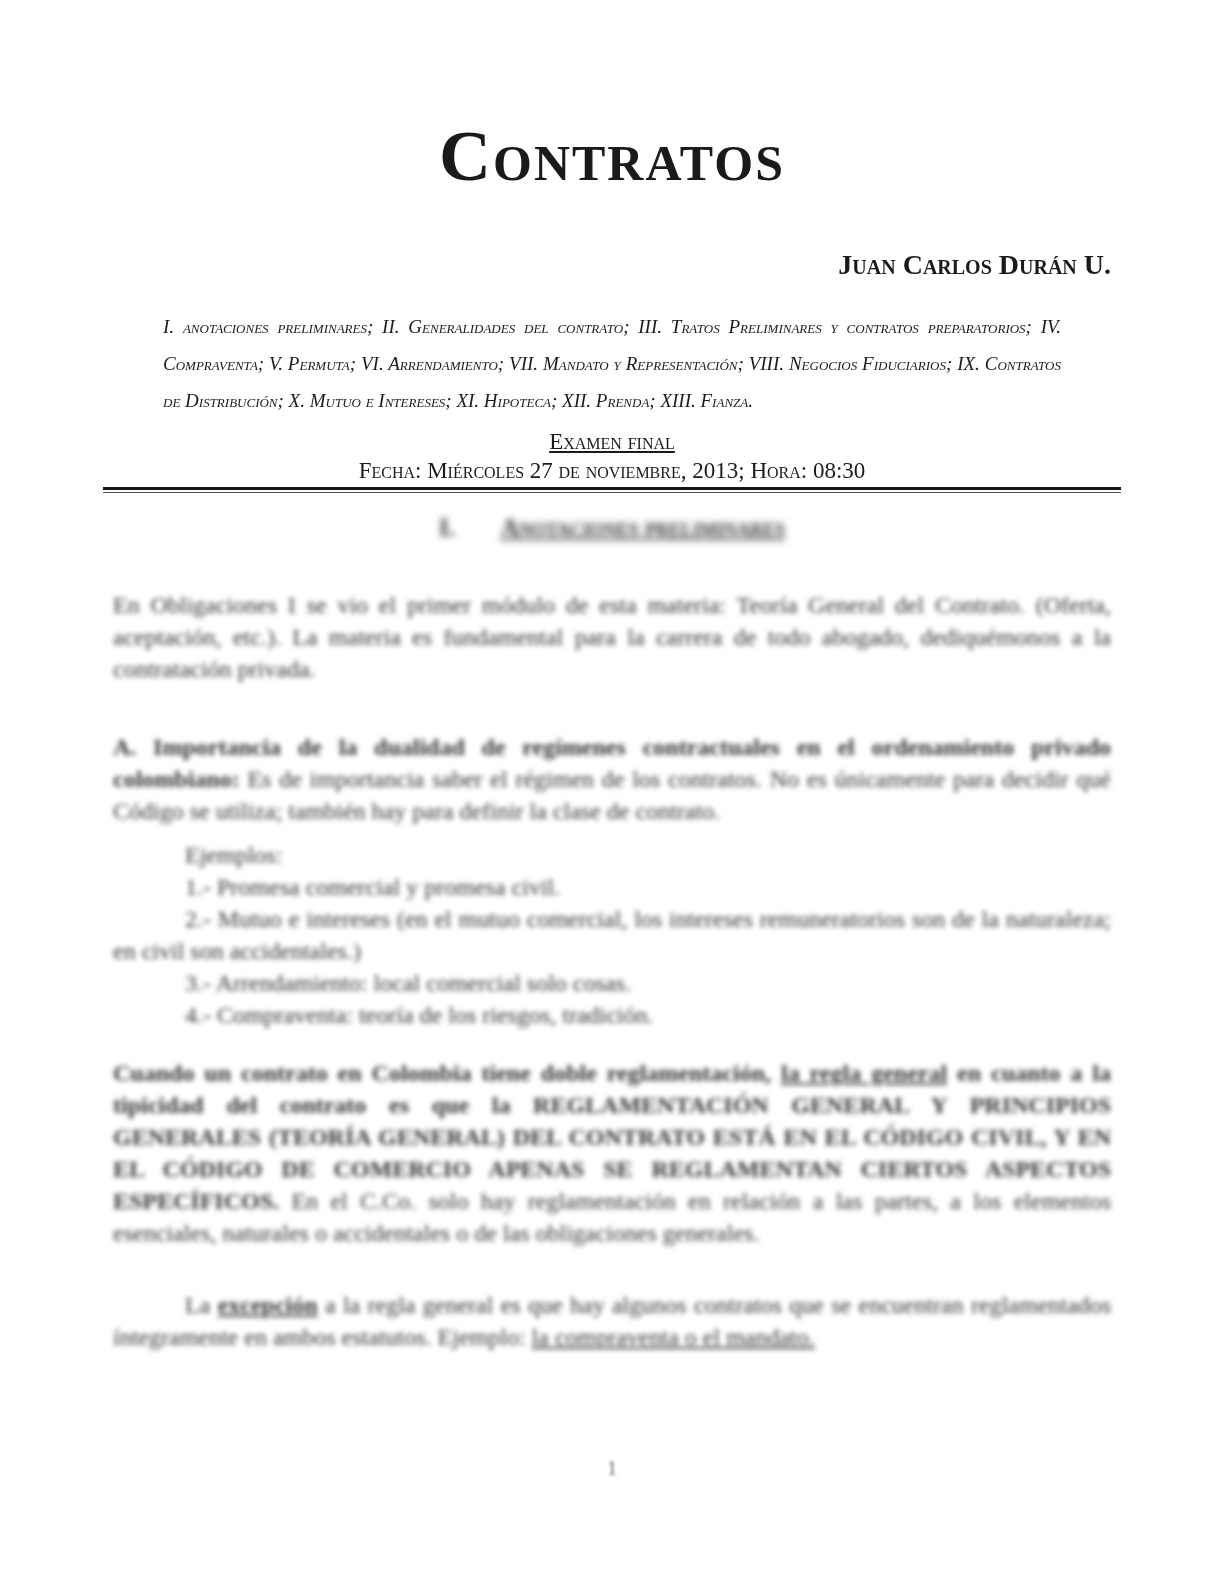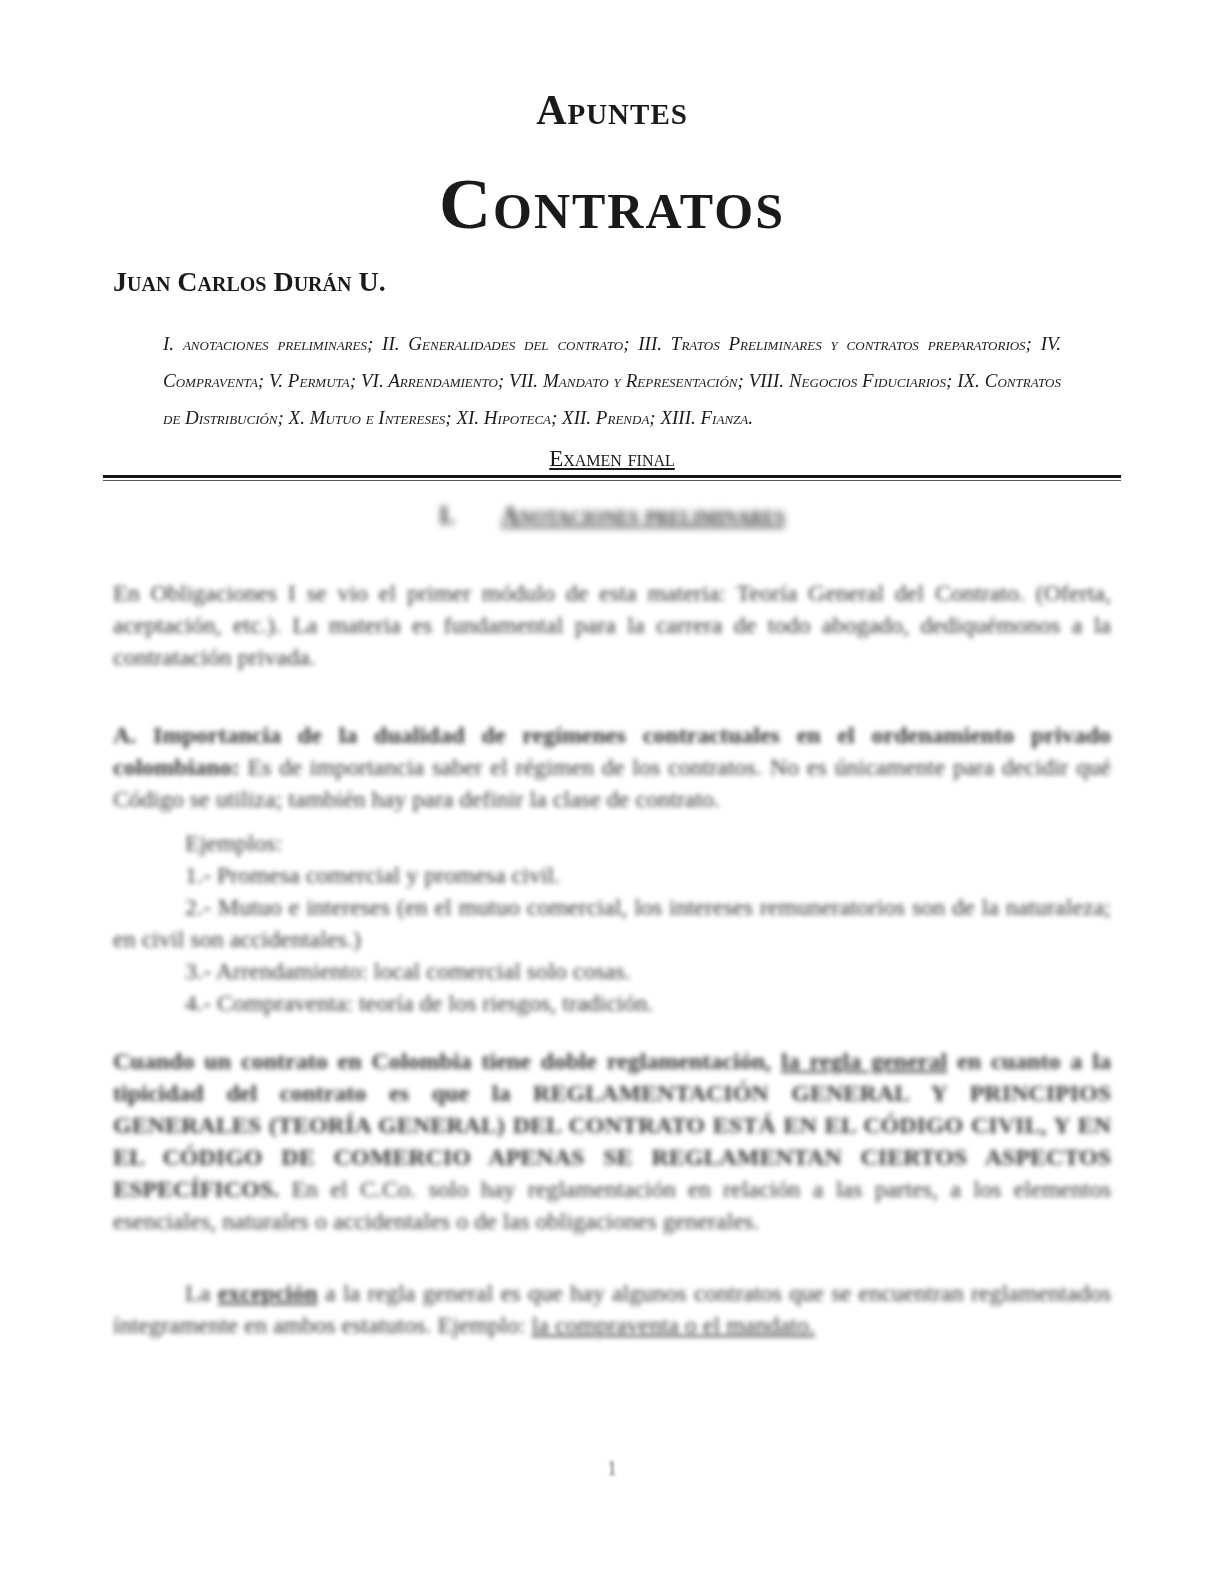--- a/index.html
+++ b/index.html
@@ -26,22 +26,22 @@
   .title {
     margin: 30px 0 0 0;
     text-align: center;
     font-variant: small-caps;
     font-weight: bold;
     font-size: 72px;
     line-height: 80px;
     letter-spacing: 2px;
   }
   .author {
-    margin-top: 21px;
-    text-align: left;
+    margin-top: 52px;
+    text-align: right;
     font-variant: small-caps;
     font-weight: bold;
     font-size: 28px;
     line-height: 34px;
   }
   .toc {
     margin: 26px 50px 0 50px;
     font-style: italic;
     font-variant: small-caps;
     font-size: 19px;
@@ -97,30 +97,30 @@
     font-size: 20px;
     color: #6a6a6a;
     filter: blur(1.6px);
   }
 </style>
 </head>
 <body>
 
 <div class="page">
 
-  <div class="kicker">Apuntes</div>
 
   <h1 class="title">Contratos</h1>
 
   <div class="author">Juan Carlos Durán U.</div>
 
   <p class="toc">I. anotaciones preliminares; II. Generalidades del contrato; III. Tratos Preliminares y contratos preparatorios; IV. Compraventa; V. Permuta; VI. Arrendamiento; VII. Mandato y Representación; VIII. Negocios Fiduciarios; IX. Contratos de Distribución; X. Mutuo e Intereses; XI. Hipoteca; XII. Prenda; XIII. Fianza.</p>
 
   <div class="exam">
     <div><span class="u">Examen final</span></div>
+    <div>Fecha: Miércoles 27 de noviembre, 2013; Hora: 08:30</div>
   </div>
 
   <div class="rule"></div>
 
   <h2 class="sec-heading blur-heavy">
     <span class="num">I.</span><span class="t">Anotaciones preliminares</span>
   </h2>
 
   <div class="body-text">
 

